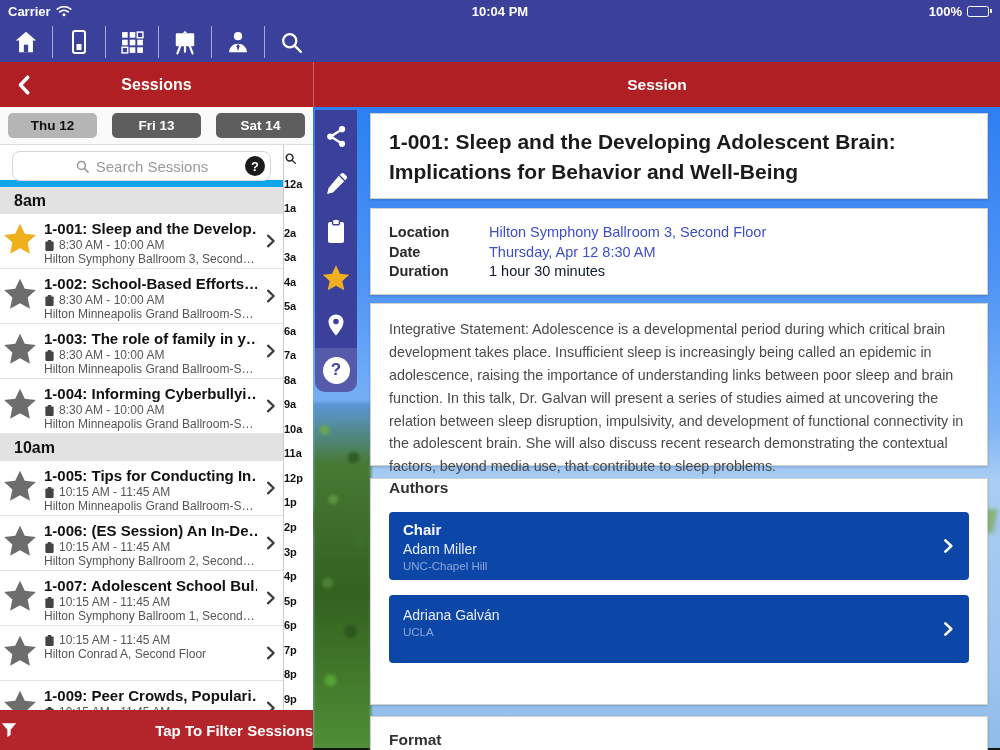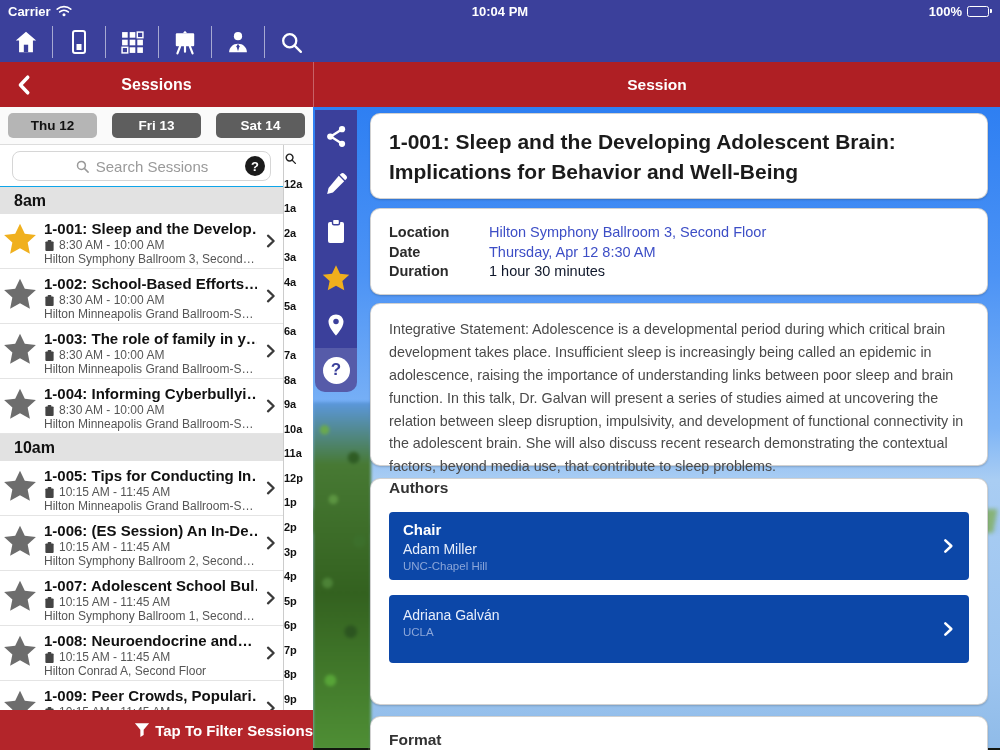--- a/index.html
+++ b/index.html
@@ -29,21 +29,21 @@
   .back-btn { position:absolute; left:10px; top:8px; width:30px; height:30px; display:flex; align-items:center; justify-content:center; cursor:pointer; }
 
   
   .left-panel { position:absolute; top:62px; left:0; width:313px; bottom:0; background:#fff; overflow:hidden; }
   .day-tabs { position:absolute; top:45px; left:0; right:0; height:38px; background:#fafafa;
     display:flex; gap:15px; padding:6px 8px; border-bottom:1px solid #ddd; }
   .tab { flex:1; border-radius:5px; font-size:13.5px; font-weight:bold; display:flex; align-items:center; justify-content:center; cursor:pointer; }
   .tab.selected { background:#B5B5B5; color:#111; }
   .tab.unselected { background:#5E5E5E; color:#fff; }
 
-  .search-row { position:absolute; top:83px; left:0; right:30px; height:42px; background:#fff; padding:6px 12px; border-bottom:1px solid #0ea5e9; }
+  .search-row { position:absolute; top:83px; left:0; right:30px; height:42px; background:#fff; padding:6px 12px; border-bottom:7px solid #0ea5e9; }
   .search-input { position:relative; height:30px; background:#fff; border:1px solid #d6d6d6; border-radius:8px;
     display:flex; align-items:center; justify-content:center; gap:6px; color:#9a9a9a; font-size:15px; cursor:text; }
   .help-badge { position:absolute; right:5px; top:4px; width:20px; height:20px; background:#1b1b1b; color:#fff;
     border-radius:50%; font-size:13px; font-weight:bold; display:flex; align-items:center; justify-content:center; cursor:pointer; }
 
   .session-list { position:absolute; top:125px; left:0; right:30px; bottom:40px; overflow:hidden; }
   .group-header { height:27px; background:#E2E2E2; color:#111; font-size:16px; font-weight:bold; line-height:27px; padding-left:14px; }
   .session-row { position:relative; height:55px; padding:6px 26px 0 44px; cursor:pointer; }
   .session-row::after { content:""; position:absolute; left:0; right:0; bottom:0; height:1px; background:#e4e4e4; }
   .sr-title { font-size:15px; font-weight:bold; color:#111; white-space:nowrap; overflow:hidden; }
@@ -53,21 +53,21 @@
   .sr-star svg polygon { fill:#6d6d6d; }
   .session-row.starred .sr-star svg polygon { fill:#F0B01E; }
   .sr-chevron { position:absolute; right:5px; top:17px; }
 
   .index-strip { position:absolute; top:83px; right:0; width:30px; bottom:40px; background:#fff; border-left:1px solid #ccc;
     display:flex; flex-direction:column; justify-content:space-between; padding:7px 0 5px;
     font-size:11px; font-weight:bold; color:#111; }
   .index-strip span { cursor:pointer; line-height:1; }
 
   .filter-bar { position:absolute; left:0; right:0; bottom:0; height:40px; background:#B3252A;
-    display:flex; align-items:center; justify-content:flex-end; gap:4px; color:#fff; font-size:15px; font-weight:bold; cursor:pointer; z-index:5; }
+    display:flex; align-items:center; justify-content:space-between; gap:4px; color:#fff; font-size:15px; font-weight:bold; cursor:pointer; z-index:5; }
 
   
   .right-panel { position:absolute; top:62px; left:313px; right:0; bottom:0; overflow:hidden; background:#A9CDF3; }
   .right-panel .red-header { border-left:1px solid rgba(255,255,255,.3); }
   .right-panel .red-header h1 { font-size:15.5px; }
 
   .photo { position:absolute; top:45px; left:0; right:0; bottom:0;
     background:linear-gradient(180deg,#2E7FF2 0%,#4C93F5 26%,#7FB5F6 50%,#A9CDF3 58%,#9CC4EF 88%,#8FBBE8 100%); }
   .photo-treeband { position:absolute; top:402px; left:0; right:0; height:24px; filter:blur(2px); opacity:.9;
     background:repeating-linear-gradient(100deg, rgba(72,122,52,.95) 0 20px, rgba(126,172,84,.85) 20px 34px, rgba(140,185,235,.25) 34px 60px, rgba(58,98,44,.9) 60px 82px, rgba(155,200,120,.6) 82px 96px, rgba(150,195,240,.2) 96px 128px); }
@@ -83,21 +83,21 @@
       linear-gradient(180deg,#5b97dd 0%,#477933 18%,#33611f 55%,#4f8f35 100%); }
   .photo-darkband { position:absolute; top:641px; left:0; right:0; height:20px; filter:blur(.6px);
     background:repeating-linear-gradient(90deg,#12170E 0 55px,#2A3120 55px 70px,#4A151A 70px 79px,#131711 79px 140px); }
 
   .rail { position:absolute; top:48px; left:2px; width:42px; background:#3B409B; border-radius:0 0 10px 10px; padding-top:3px; z-index:3; }
   .rail-btn { height:47px; display:flex; align-items:center; justify-content:center; cursor:pointer; }
   .rail-help { height:44px; background:rgba(255,255,255,.14); border-radius:0 0 10px 10px; display:flex; align-items:center; justify-content:center; cursor:pointer; }
   .rail-help-circle { width:27px; height:27px; background:#fff; color:#3B409B; border-radius:50%; font-size:17px; font-weight:bold; display:flex; align-items:center; justify-content:center; }
 
   .rp-content { position:absolute; top:45px; left:57px; right:12px; bottom:0; z-index:2; }
-  .card { position:absolute; left:0; right:0; background:#fff; border:1px solid rgba(0,0,0,.18); border-radius:10px; box-shadow:0 1px 2px rgba(0,0,0,.18); }
+  .card { position:absolute; left:0; right:0; background:#fff; border:1px solid rgba(0,0,0,.18); border-radius:0; box-shadow:0 1px 2px rgba(0,0,0,.18); }
   .title-card { top:6px; height:86px; padding:13px 18px; }
   .title-card h2 { font-size:21px; font-weight:bold; color:#1b1b1b; line-height:1.42; }
   .details-card { top:101px; height:87px; padding:14px 18px; }
   .detail-row { display:grid; grid-template-columns:100px 1fr; line-height:19.5px; font-size:14.5px; }
   .detail-label { font-weight:bold; color:#2b2b2b; }
   .detail-value { color:#0f172a; }
   .detail-value.link { color:#3D4EC6; cursor:pointer; }
   .desc-card { top:196px; height:163px; padding:14px 18px; }
   .desc-card p { font-size:14.3px; color:#4a4a4a; line-height:1.6; }
   .authors-card { top:371px; height:227px; padding:0 18px; }
@@ -407,21 +407,20 @@
             </svg>
           </span>
       </div>
 
       <div class="session-row">
         <span class="sr-star">
             <svg width="36" height="36" viewBox="0 0 24 24">
               <polygon points="12,1.8 15.2,8.5 22.6,9.4 17.1,14.4 18.6,21.8 12,18.1 5.4,21.8 6.9,14.4 1.4,9.4 8.8,8.5"></polygon>
             </svg>
           </span>
-        <div class="sr-title">1-008: Neuroendocrine and…</div>
         <div class="sr-time">
             <span>
               <svg width="11" height="13" viewBox="0 0 24 26">
                 <rect x="3" y="4" width="18" height="21" rx="2" fill="#444"></rect>
                 <rect x="8" y="1" width="8" height="5" rx="1.5" fill="#444"></rect>
               </svg>
             </span>
             <span>10:15 AM - 11:45 AM</span>
           </div>
         <div class="sr-loc">Hilton Conrad A, Second Floor</div>

